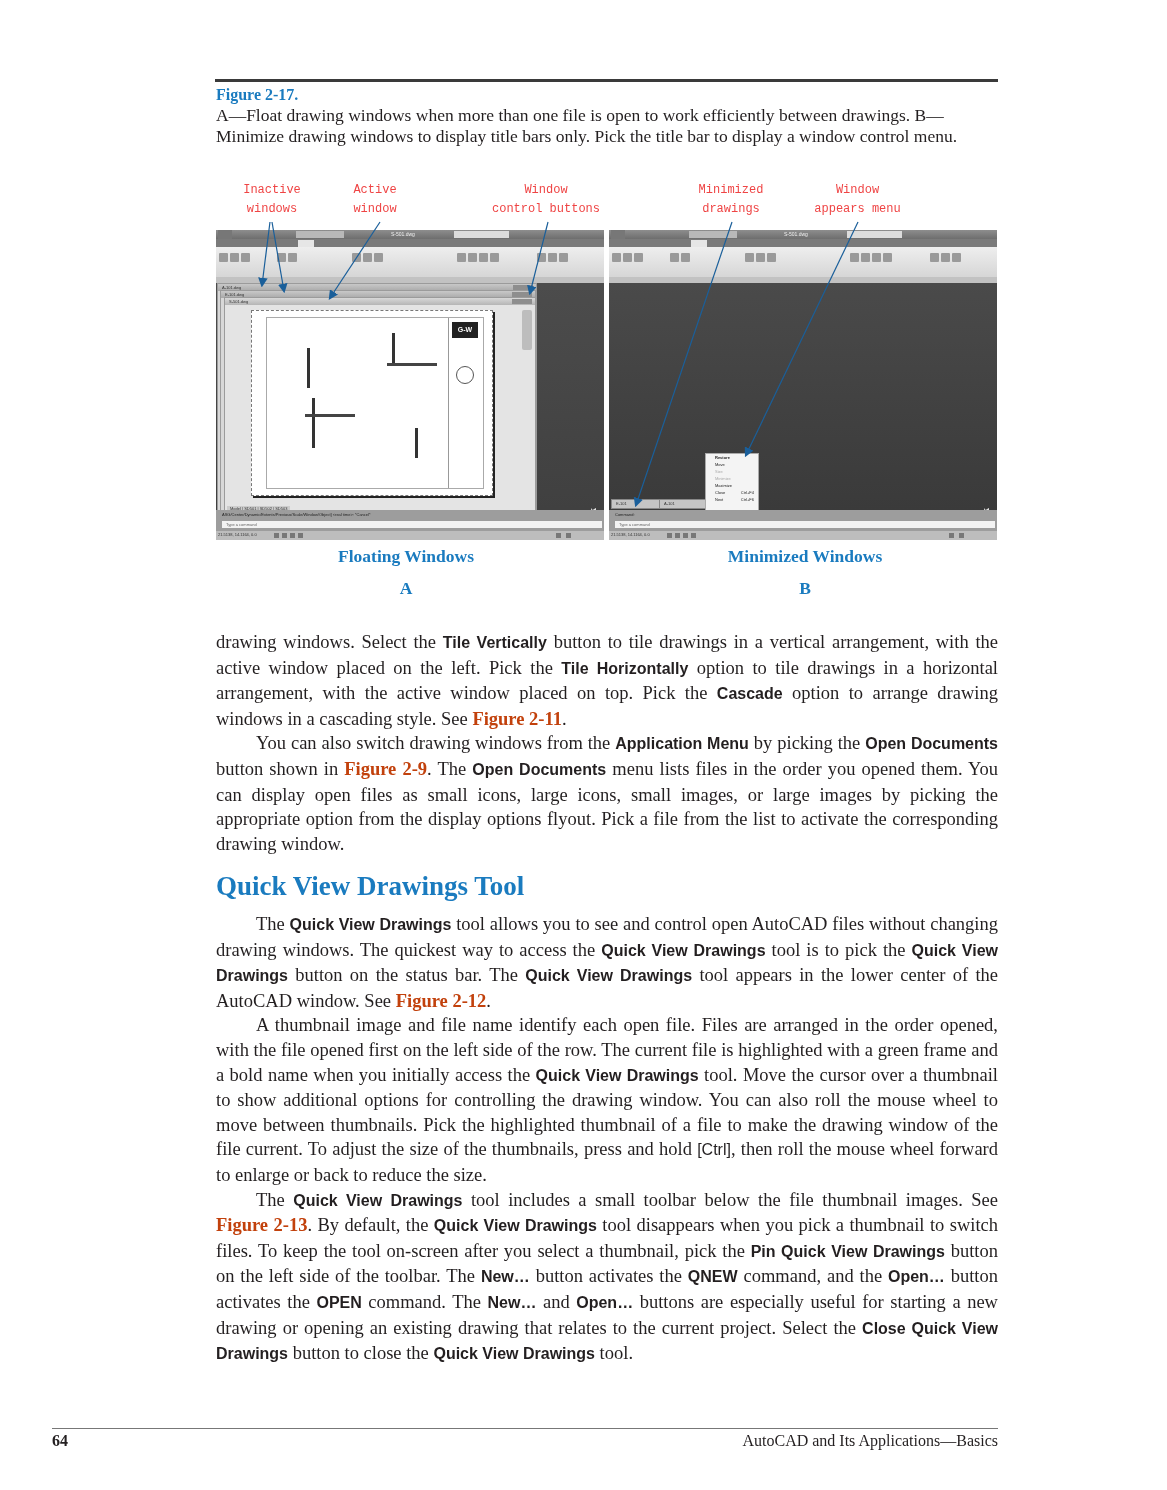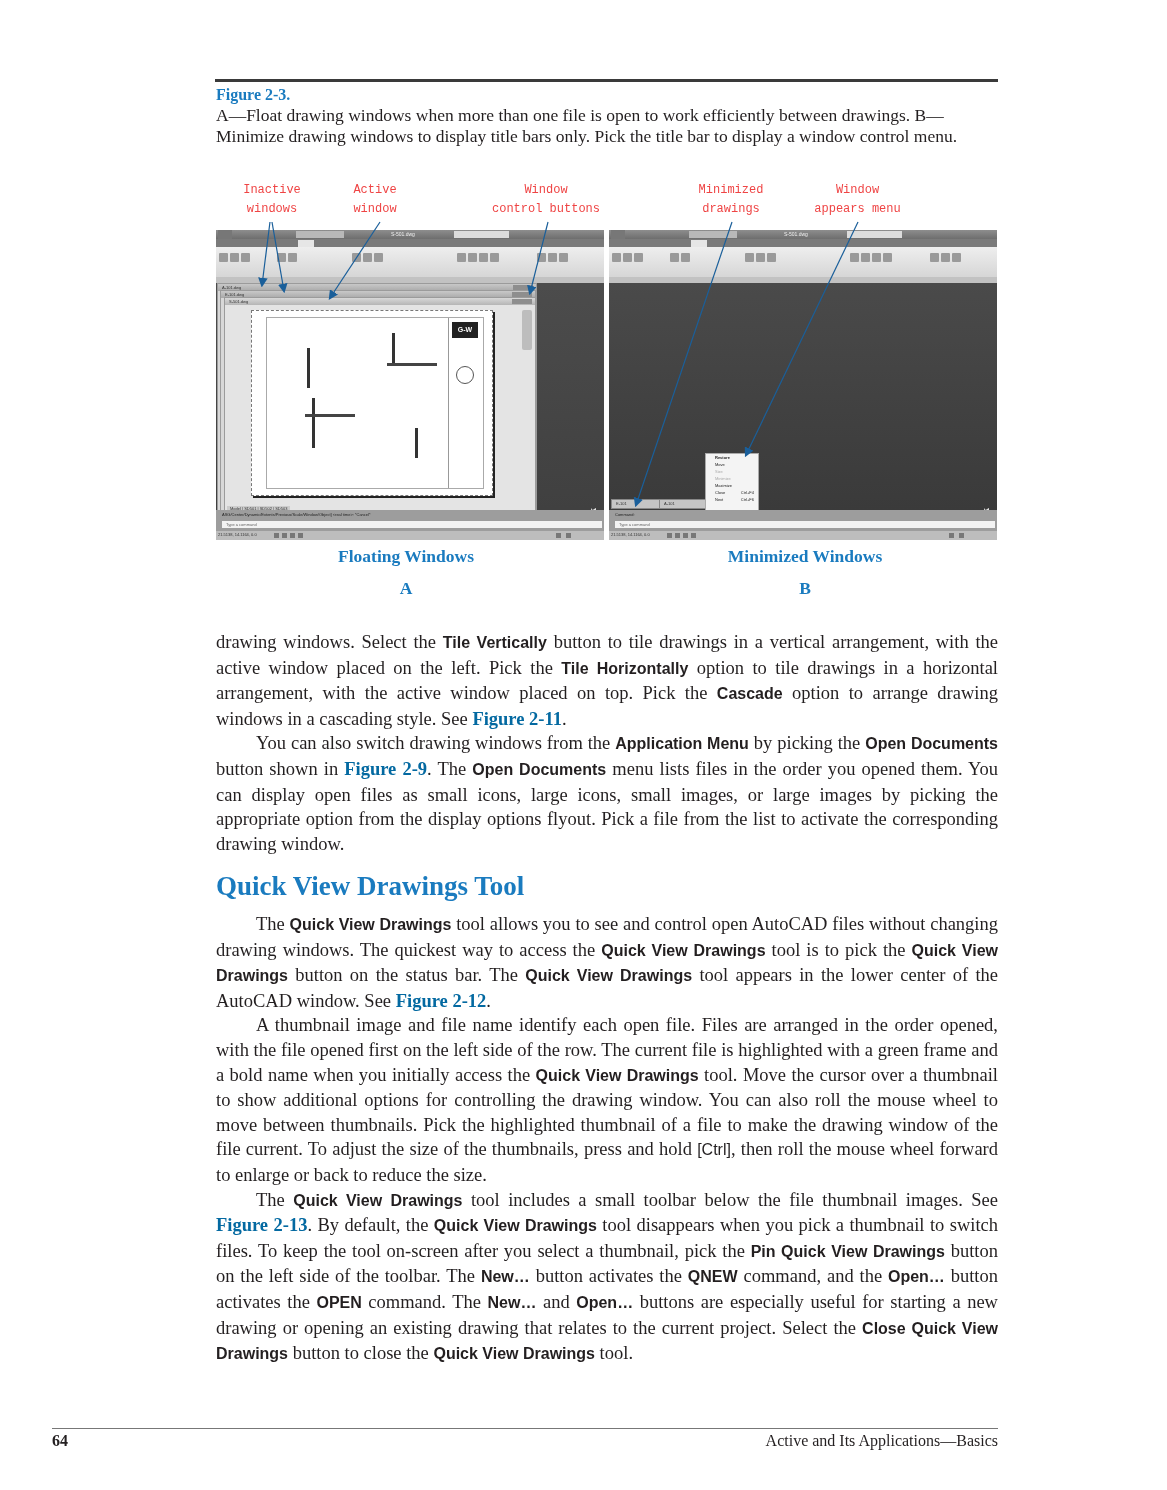--- a/index.html
+++ b/index.html
@@ -49,33 +49,33 @@
   .ctxmenu .mi { position: relative; height: 7px; line-height: 7px; padding-left: 9px; }
   .ctxmenu .mi.dis { color: #aaa; }
   .ctxmenu .mi .sc { position: absolute; right: 4px; }
   .ctxmenu .mi.bold { font-weight: bold; }
   .arrows { position: absolute; left: 0; top: 0; width: 1167px; height: 620px; pointer-events: none; }
   .subcap { position: absolute; color: #1a7bbf; font-weight: bold; font-size: 17.5px; text-align: center; }
   .body-text { position: absolute; left: 216px; width: 782px; font-size: 18.5px; line-height: 24.6px; text-align: justify; }
   .body-text p { margin: 0; text-indent: 40px; }
   .body-text p.noindent { text-indent: 0; }
   .body-text .ui { font-family: "Liberation Sans", sans-serif; font-weight: bold; font-size: 16px; }
-  .body-text .xref { color: #0369a1; font-weight: bold; }
+  .body-text .xref { color: #c2410c; font-weight: bold; }
   .body-text .key { font-family: "Liberation Sans", sans-serif; font-size: 16px; }
   .section-heading { position: absolute; left: 216px; top: 871px; font-size: 27px; font-weight: bold; color: #1a7bbf; }
   .footer-rule { position: absolute; left: 52px; top: 1428px; width: 946px; height: 1px; background: #777; }
   .page-num { position: absolute; left: 52px; top: 1432px; font-size: 16px; font-weight: bold; text-align: right; }
   .running-title { position: absolute; right: 169px; top: 1432px; font-size: 16px; }
 </style>
 </head>
 <body>
 
 <div class="top-rule"></div>
 
-<div class="fig-label">Figure 2-3.</div>
+<div class="fig-label">Figure 2-17.</div>
 <div class="fig-caption">A—Float drawing windows when more than one file is open to work efficiently between drawings. B—Minimize drawing windows to display title bars only. Pick the title bar to display a window control menu.</div>
 
 <div class="callout" style="left:232px; top:181px; width:80px;">
   <div>Inactive</div>
   <div>windows</div>
 </div>
 <div class="callout" style="left:335px; top:181px; width:80px;">
   <div>Active</div>
   <div>window</div>
 </div>
@@ -235,13 +235,13 @@
 <div class="section-heading">Quick View Drawings Tool</div>
 
 <div class="body-text" style="top:912px;">
   <p><span>The </span><span class="ui">Quick View Drawings</span><span> tool allows you to see and control open AutoCAD files without changing drawing windows. The quickest way to access the </span><span class="ui">Quick View Drawings</span><span> tool is to pick the </span><span class="ui">Quick View Drawings</span><span> button on the status bar. The </span><span class="ui">Quick View Drawings</span><span> tool appears in the lower center of the AutoCAD window. See </span><span class="xref">Figure 2-12</span><span>.</span></p>
   <p><span>A thumbnail image and file name identify each open file. Files are arranged in the order opened, with the file opened first on the left side of the row. The current file is highlighted with a green frame and a bold name when you initially access the </span><span class="ui">Quick View Drawings</span><span> tool. Move the cursor over a thumbnail to show additional options for controlling the drawing window. You can also roll the mouse wheel to move between thumbnails. Pick the highlighted thumbnail of a file to make the drawing window of the file current. To adjust the size of the thumbnails, press and hold </span><span class="key">[Ctrl]</span><span>, then roll the mouse wheel forward to enlarge or back to reduce the size.</span></p>
   <p><span>The </span><span class="ui">Quick View Drawings</span><span> tool includes a small toolbar below the file thumbnail images. See </span><span class="xref">Figure 2-13</span><span>. By default, the </span><span class="ui">Quick View Drawings</span><span> tool disappears when you pick a thumbnail to switch files. To keep the tool on-screen after you select a thumbnail, pick the </span><span class="ui">Pin Quick View Drawings</span><span> button on the left side of the toolbar. The </span><span class="ui">New…</span><span> button activates the </span><span class="ui">QNEW</span><span> command, and the </span><span class="ui">Open…</span><span> button activates the </span><span class="ui">OPEN</span><span> command. The </span><span class="ui">New…</span><span> and </span><span class="ui">Open…</span><span> buttons are especially useful for starting a new drawing or opening an existing drawing that relates to the current project. Select the </span><span class="ui">Close Quick View Drawings</span><span> button to close the </span><span class="ui">Quick View Drawings</span><span> tool.</span></p>
 </div>
 
 <div class="footer-rule"></div>
 <div class="page-num">64</div>
-<div class="running-title">Active and Its Applications—Basics</div>
+<div class="running-title">AutoCAD and Its Applications—Basics</div>
 
 </body></html>

